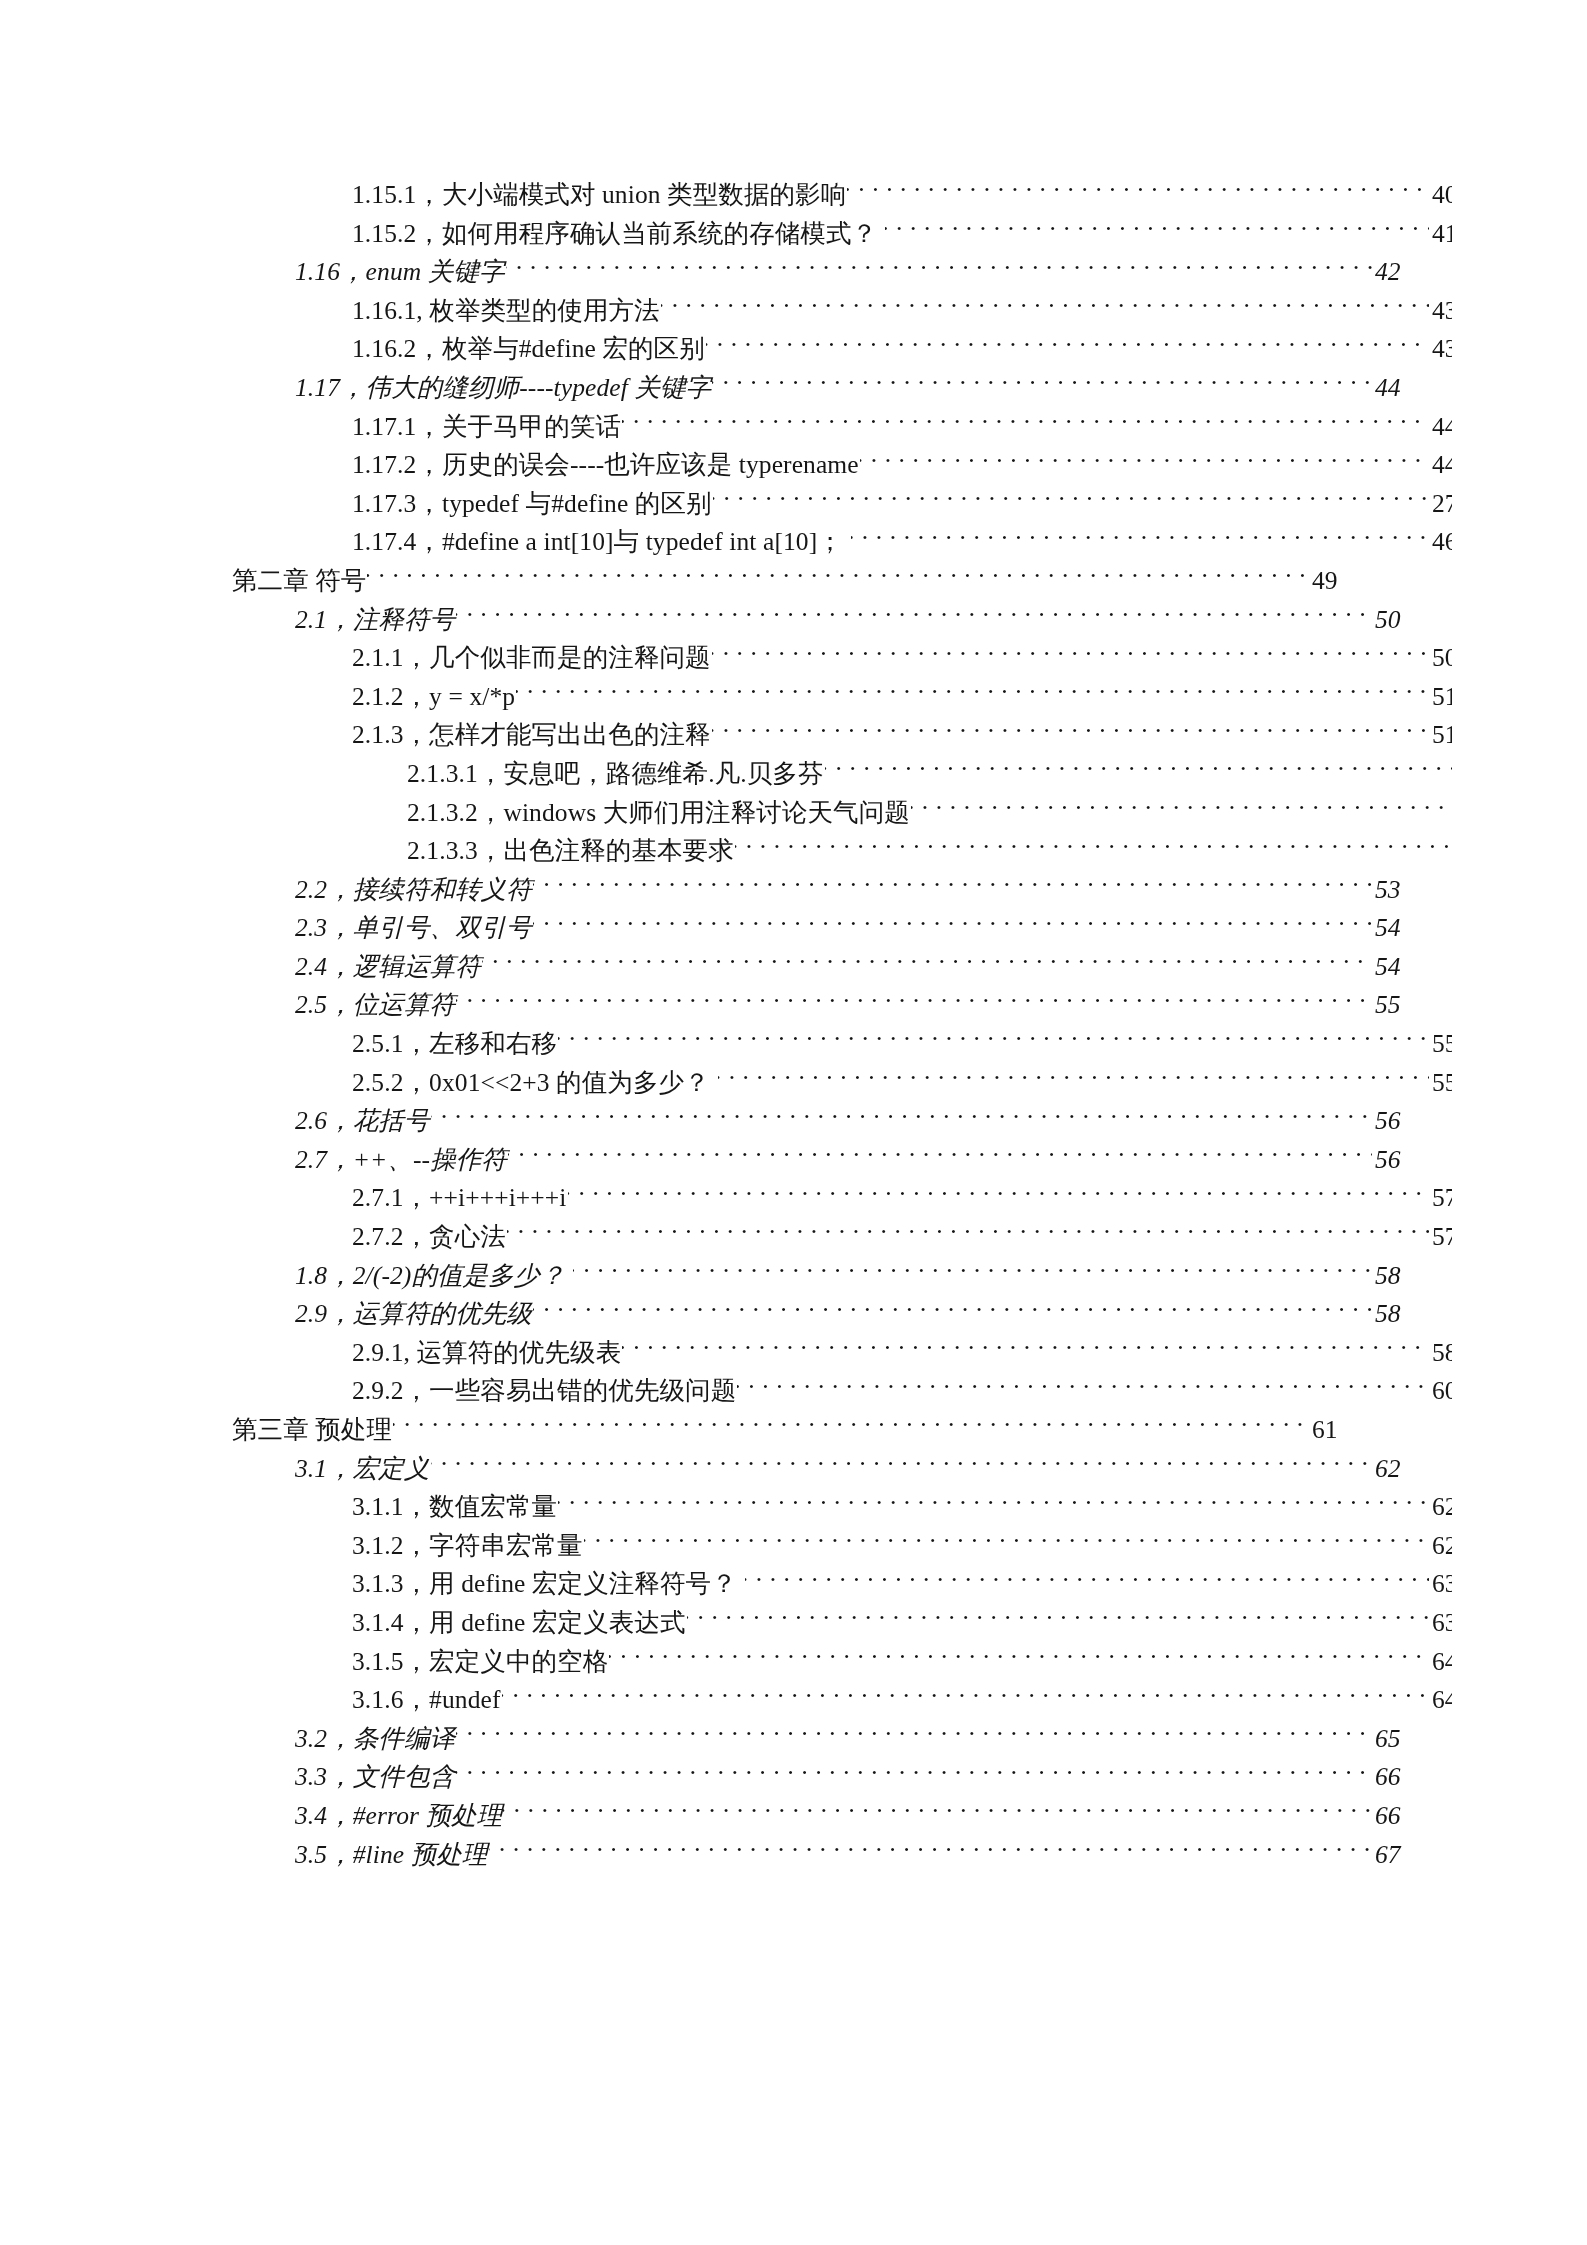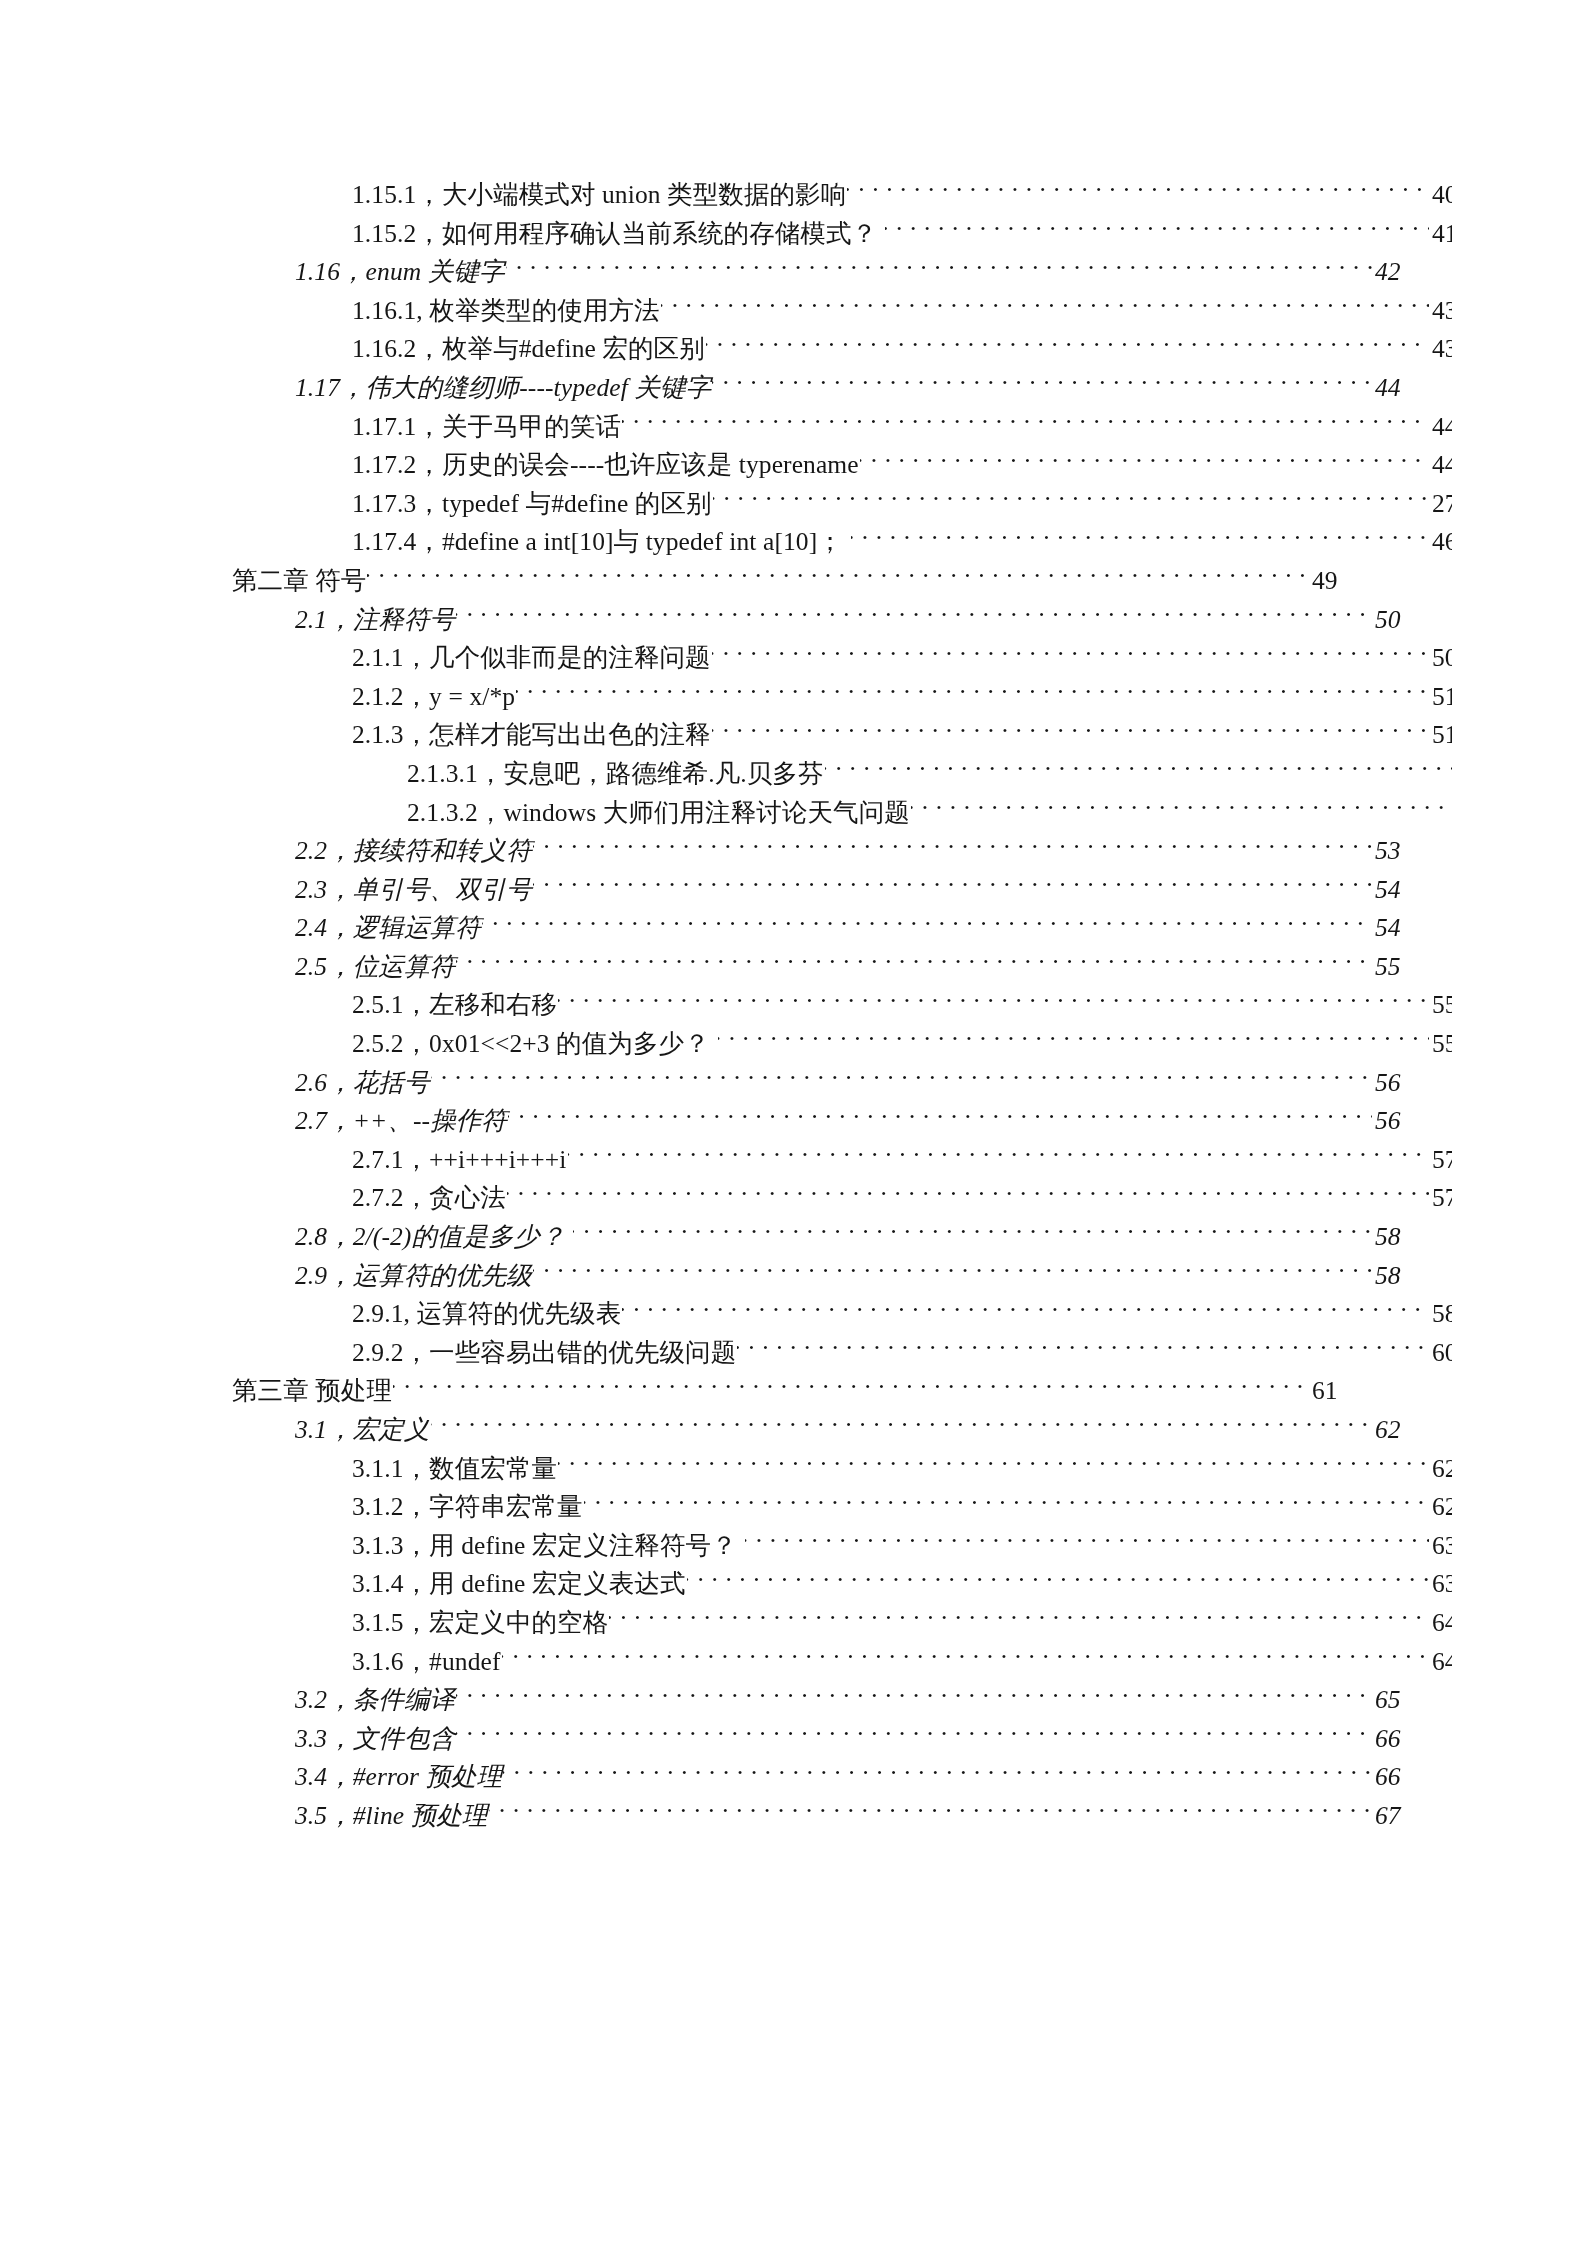--- a/index.html
+++ b/index.html
@@ -157,20 +157,25 @@
       <div class="toc-entry lvl-4">
         <span class="title">2.1.3.1，安息吧，路德维希.凡.贝多芬</span>
         <span class="leader"></span>
         <span class="pageno">51</span>
       </div>
       <div class="toc-entry lvl-4">
         <span class="title">2.1.3.2，windows 大师们用注释讨论天气问题</span>
         <span class="leader"></span>
         <span class="pageno">51</span>
       </div>
+      <div class="toc-entry lvl-4">
+        <span class="title">2.1.3.3，出色注释的基本要求</span>
+        <span class="leader"></span>
+        <span class="pageno">52</span>
+      </div>
       <div class="toc-entry lvl-2">
         <span class="title">2.2，接续符和转义符</span>
         <span class="leader"></span>
         <span class="pageno">53</span>
       </div>
       <div class="toc-entry lvl-2">
         <span class="title">2.3，单引号、双引号</span>
         <span class="leader"></span>
         <span class="pageno">54</span>
       </div>
@@ -209,21 +214,21 @@
         <span class="title">2.7.1，++i+++i+++i</span>
         <span class="leader"></span>
         <span class="pageno">57</span>
       </div>
       <div class="toc-entry lvl-3">
         <span class="title">2.7.2，贪心法</span>
         <span class="leader"></span>
         <span class="pageno">57</span>
       </div>
       <div class="toc-entry lvl-2">
-        <span class="title">2.8，2/(-2)的值是多少？</span>
+        <span class="title">1.8，2/(-2)的值是多少？</span>
         <span class="gap"></span>
         <span class="leader"></span>
         <span class="pageno">58</span>
       </div>
       <div class="toc-entry lvl-2">
         <span class="title">2.9，运算符的优先级</span>
         <span class="leader"></span>
         <span class="pageno">58</span>
       </div>
       <div class="toc-entry lvl-3">

